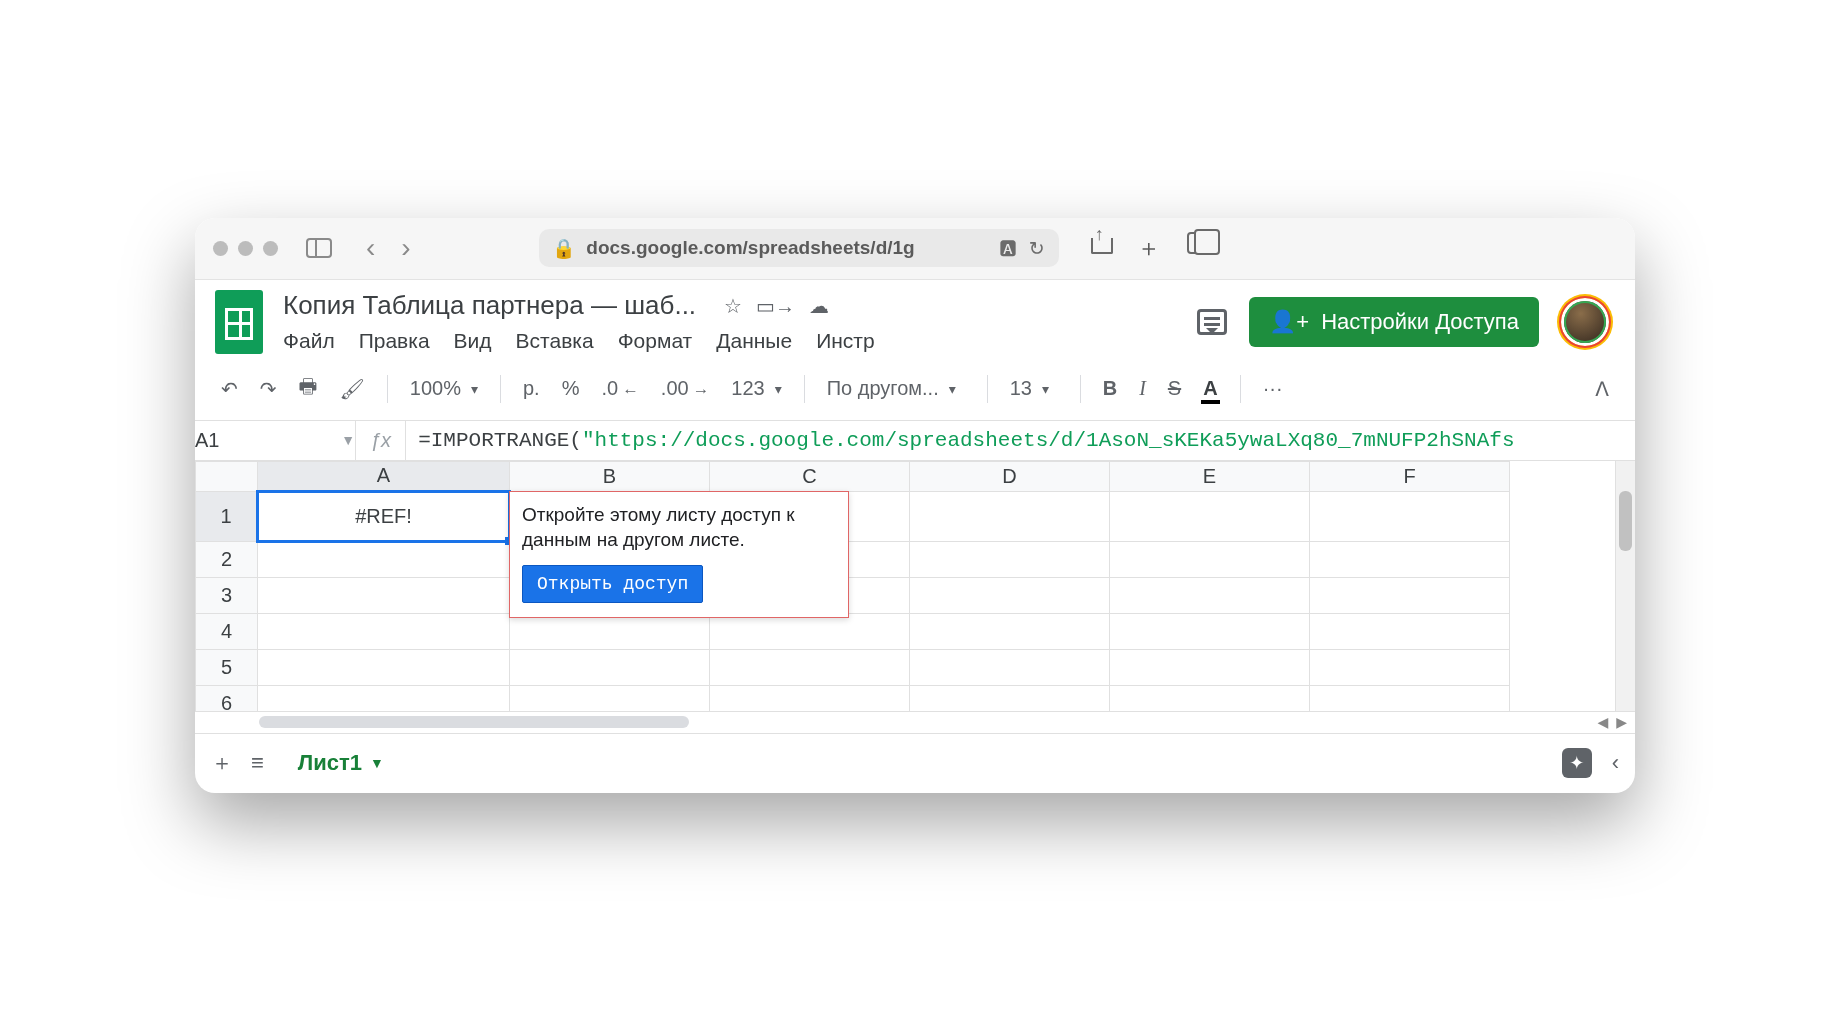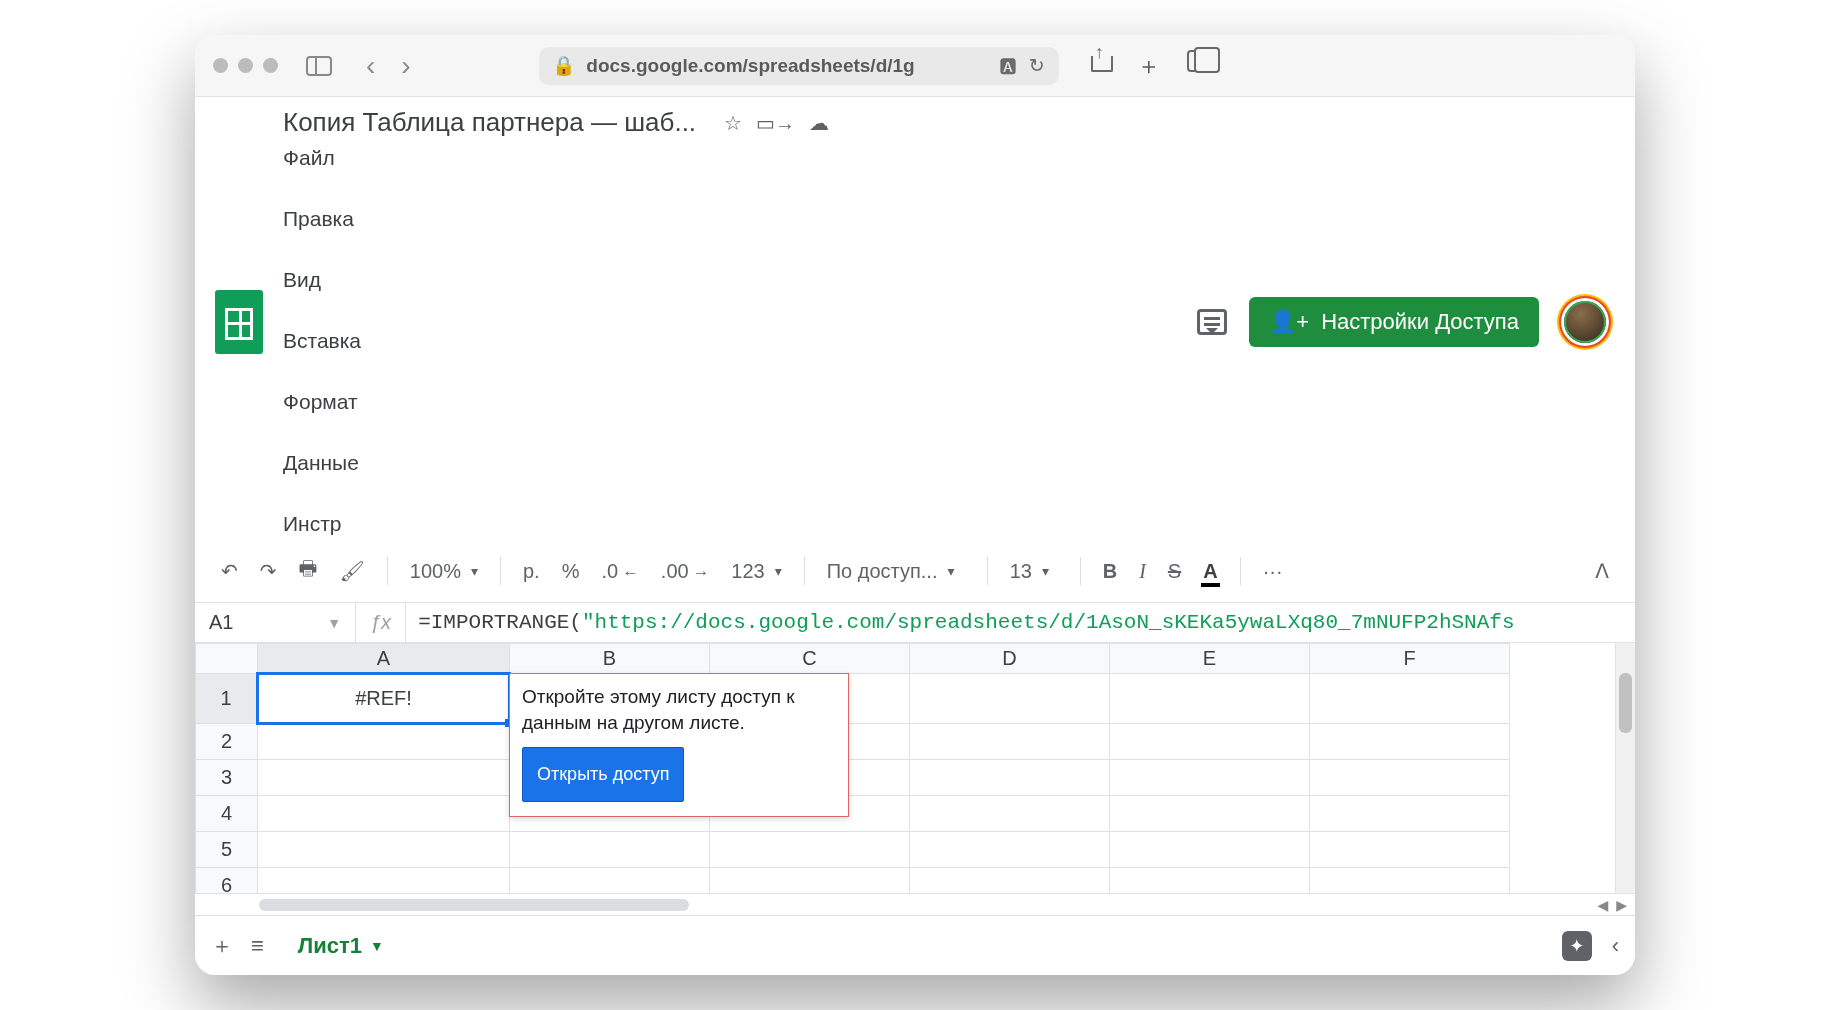--- a/index.html
+++ b/index.html
@@ -87,21 +87,21 @@
     content:"";
     position:absolute; left:10px; right:10px; top:50%; height:3px; background:#fff;
     box-shadow: 0 -100px 0 0 transparent;
   }
   .sheets-logo .vline { position:absolute; top:18px; bottom:14px; left:50%; width:3px; background:#fff; }
   .title-area { flex: 1; min-width: 0; }
   .doc-title-row { display:flex; align-items:center; gap:28px; font-size:26px; color:#3c4043; }
   .doc-title { white-space:nowrap; overflow:hidden; text-overflow:ellipsis; max-width:510px; }
   .title-icons { display:flex; gap:14px; color:#5f6368; font-size:20px; }
   .title-icons span { cursor:pointer; }
-  .menubar { display:flex; gap:37px; font-size:21px; color:#3c4043; margin-top:8px; white-space:nowrap; overflow:hidden;flex-direction:column; }
+  .menubar { display:flex; gap:24px; font-size:21px; color:#3c4043; margin-top:8px; white-space:nowrap; overflow:hidden; }
   .menubar span { cursor:pointer; }
   .right-header { display:flex; align-items:center; gap:22px; padding-right:6px; }
   .comments-icon { width:30px; height:26px; border:3px solid #5f6368; border-radius:4px; position:relative; }
   .comments-icon::after { content:""; position:absolute; left:6px; bottom:-8px; width:0; height:0; border:6px solid transparent; border-top-color:#5f6368; }
   .comments-icon::before { content:""; position:absolute; left:4px; top:5px; right:4px; height:3px; background:#5f6368; box-shadow:0 6px 0 #5f6368; }
   .share-btn {
     background:#1e8e3e; color:#fff; border:none; border-radius:6px;
     padding:12px 20px; font-size:22px; display:flex; align-items:center; gap:12px; cursor:pointer;
   }
   .avatar {
@@ -127,21 +127,21 @@
   .underline-a::after { content:""; position:absolute; left:-2px; right:-2px; bottom:-4px; height:4px; background:#000; }
   .toolbar .collapse { margin-left:auto; font-size:20px; }
 
   
   .formula-row {
     display:flex; align-items:center;
     border-bottom:1px solid #e0e0e0;
     height:40px;
   }
   .name-box {
-    width:160px; padding:0 14px; font-size:20px; color:#3c4043;
+    width:160px; padding:0 0; font-size:20px; color:#3c4043;
     display:flex; align-items:center; justify-content:space-between;
   }
   .name-box .dd { color:#9aa0a6; font-size:14px; }
   .fx-label { font-style:italic; color:#9aa0a6; font-size:20px; padding:0 14px; border-left:1px solid #e0e0e0; border-right:1px solid #e0e0e0; height:100%; display:flex; align-items:center; }
   .formula-input {
     flex:1; padding:0 12px; font-family: "Courier New", monospace; font-size:21px;
     white-space:nowrap; overflow:hidden;
     color:#3c4043;
   }
   .formula-input .fn { color:#3c4043; }
@@ -177,21 +177,21 @@
     border:1px solid #e06666;
     background:#fff;
     padding:10px 12px 14px 12px;
     font-size:19px; color:#202124;
     line-height:1.35;
     box-shadow:0 2px 6px rgba(0,0,0,0.15);
   }
   .popup button {
     margin-top:12px;
     background:#1a73e8; color:#fff; border:1px solid #0b57c1;
-    padding:16px 14px; font-size:18px; border-radius:2px; cursor:pointer;
+    padding:8px 14px; font-size:18px; border-radius:2px; cursor:pointer;font-family:Liberation Mono, monospace;
   }
 
   .vscroll { width:20px; background:#f1f1f1; border-left:1px solid #e0e0e0; position:relative; }
   .vscroll .thumb { position:absolute; top:30px; left:3px; right:3px; height:60px; background:#c1c1c1; border-radius:6px; }
 
   
   .hscroll-row { height:22px; display:flex; align-items:center; border-top:1px solid #e0e0e0; }
   .hscroll-track { margin-left:64px; height:12px; width:430px; background:#dadce0; border-radius:6px; }
   .hscroll-nav { margin-left:auto; display:flex; gap:8px; padding-right:8px; color:#888; font-size:14px; }
 
@@ -287,21 +287,21 @@
     <span class="tb-btn">
         <span>.0</span>
         <sub>←</sub>
       </span>
     <span class="tb-btn">
         <span>.00</span>
         <sub>→</sub>
       </span>
     <span class="tb-btn tb-dd">123</span>
     <div class="tb-sep"></div>
-    <span class="tb-btn tb-dd" style="min-width:150px">По доступ...</span>
+    <span class="tb-btn tb-dd" style="min-width:150px">По другом...</span>
     <div class="tb-sep"></div>
     <span class="tb-btn tb-dd" style="min-width:60px">13</span>
     <div class="tb-sep"></div>
     <span class="tb-btn" style="font-weight:bold">B</span>
     <span class="tb-btn" style="font-style:italic;font-family:serif">I</span>
     <span class="tb-btn" style="text-decoration:line-through">S</span>
     <span class="tb-btn">
         <span class="underline-a">A</span>
       </span>
     <div class="tb-sep"></div>

